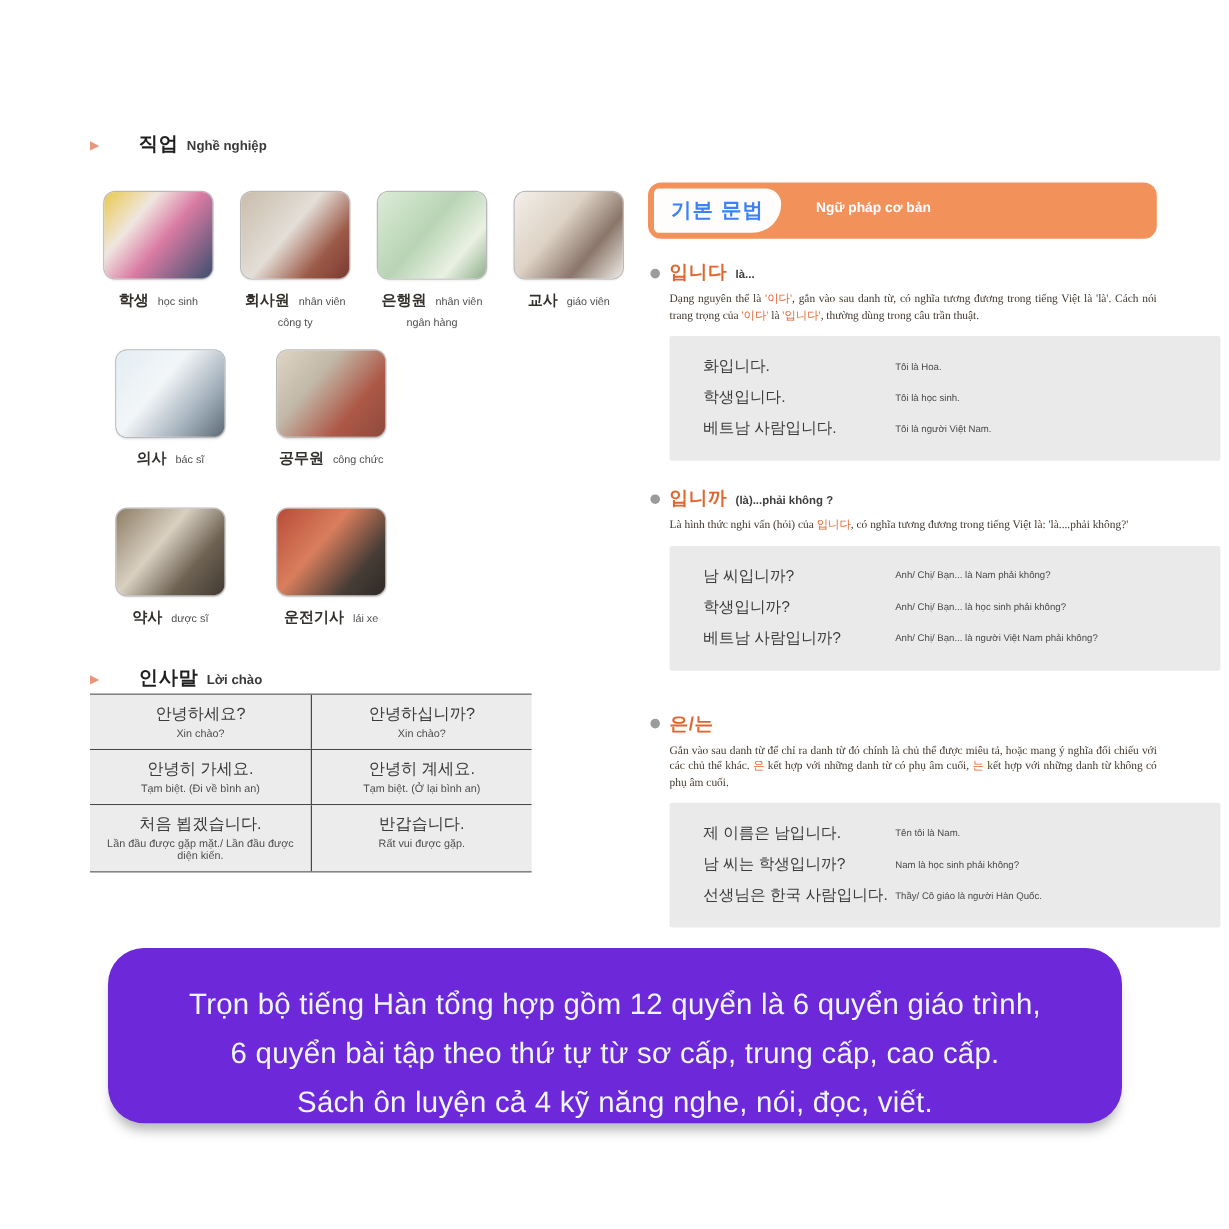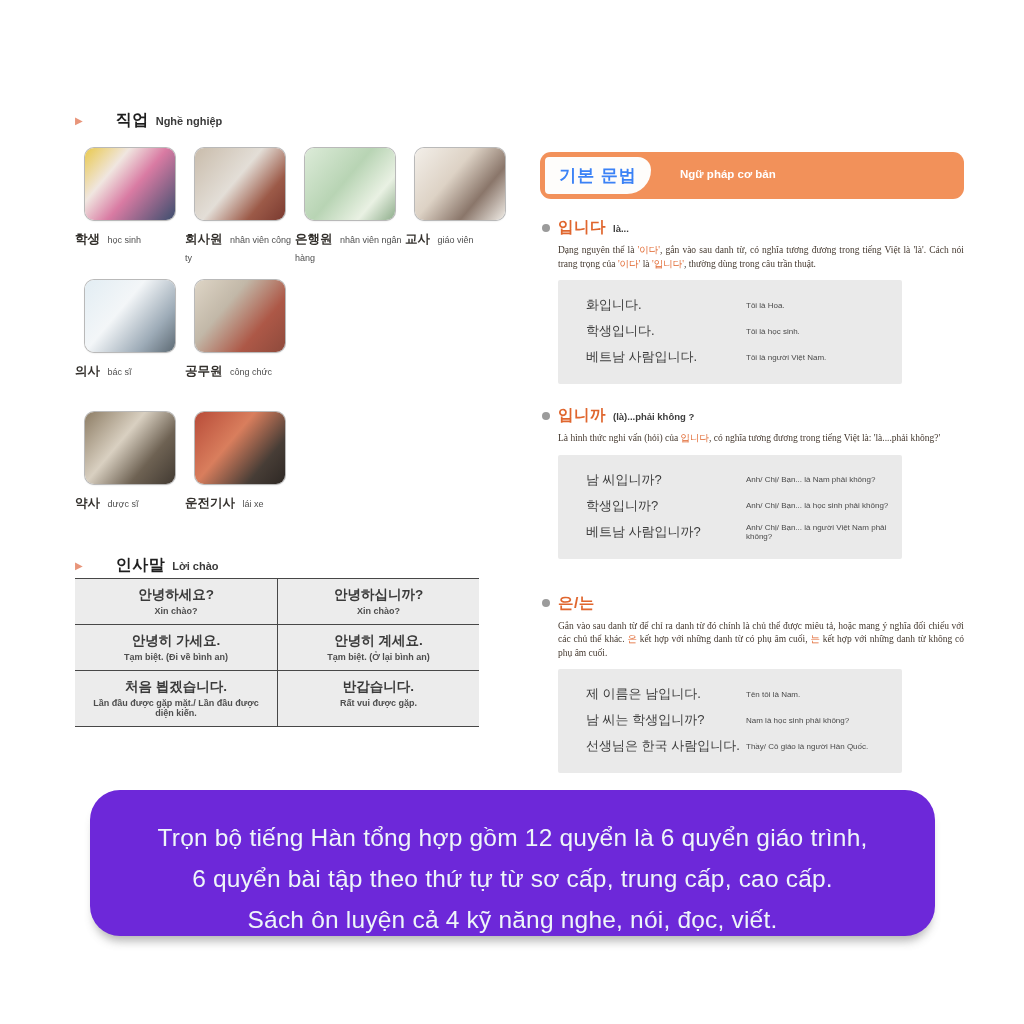--- a/index.html
+++ b/index.html
@@ -8,42 +8,42 @@
 
   
   .left-page{position:absolute;left:75px;top:110px;width:440px;height:640px;}
   .sec-title{display:flex;align-items:baseline;gap:7px;}
   .sec-title .arrow{color:#e8957a;font-size:10px;transform:translateY(-1px);}
   .sec-title .ko{font-size:16px;font-weight:bold;color:#1f1f1f;letter-spacing:.5px;margin-left:26px;}
   .sec-title .vi{font-size:11px;font-weight:bold;color:#3a3a3a;}
 
   .occ-row{position:absolute;left:0;width:440px;display:flex;}
   .row1{top:38px;} .row2{top:170px;} .row3{top:302px;}
-  .occ-card{width:110px;margin:0;}
+  .occ-card{width:110px;margin:12px;text-align:center;}
   .photo{width:90px;height:72px;margin:0 auto;border-radius:9px;
          box-shadow:0 0 0 1px #b9b9b9, 0 1px 2px rgba(0,0,0,.15);}
   .occ-label{margin-top:9px;line-height:1.15;}
   .occ-ko{font-size:12.5px;color:#33302c;font-weight:bold;}
   .occ-vi{font-size:9px;color:#4f4f4f;margin-left:3px;}
   .occ-vi-block{display:block;font-size:9px;color:#4f4f4f;margin-top:2px;}
   .occ-ko-block{display:block;font-size:12.5px;color:#33302c;font-weight:bold;}
 
   .p-student{background:linear-gradient(130deg,#e9c94d 0%,#f0e6e0 30%,#d97ba3 55%,#3c4e6e 100%);}
   .p-office{background:linear-gradient(130deg,#c9bcab 0%,#e3ded7 45%,#9c5a48 75%,#7a3a30 100%);}
   .p-bank{background:linear-gradient(130deg,#dcebd8 0%,#b8d4b4 45%,#e9f1e3 75%,#8fae8c 100%);}
   .p-teacher{background:linear-gradient(130deg,#f3efe9 0%,#ddd2c5 40%,#8a766a 70%,#f0ece6 100%);}
   .p-doctor{background:linear-gradient(130deg,#e2edf3 0%,#f3f6f8 40%,#9dabb7 75%,#5d6a74 100%);}
   .p-civil{background:linear-gradient(130deg,#ded5c6 0%,#c2b8a8 35%,#ad5847 70%,#8e4a3c 100%);}
   .p-guide{background:linear-gradient(130deg,#cdbd9e 0%,#b0a080 45%,#817053 75%,#5e5140 100%);}
   .p-house{background:linear-gradient(130deg,#ededed 0%,#d7dee2 45%,#b5c2c9 75%,#9fb0b8 100%);}
   .p-pharma{background:linear-gradient(130deg,#8d7d65 0%,#d9d0c1 40%,#6e6253 70%,#423a32 100%);}
   .p-driver{background:linear-gradient(130deg,#b84c39 0%,#d97e5d 40%,#473d36 75%,#2e2824 100%);}
 
   .greet-title{position:absolute;left:0;top:445px;}
-  .greet-table{position:absolute;left:0;top:468px;width:404px;font-weight:bold;}
+  .greet-table{position:absolute;left:0;top:468px;width:368px;}
   .grow{display:grid;grid-template-columns:1fr 1fr;border-top:1.5px solid #474747;}
   .grow:last-child{border-bottom:1.5px solid #474747;}
   .gcell{background:#ececec;text-align:center;padding:7px 8px 8px;}
   .gcell.right{border-left:1.5px solid #474747;}
   .gko{font-size:13.5px;color:#3a3a3a;}
   .gvi{font-size:9px;color:#4e4e4e;margin-top:2px;}
 
   
   .right-page{position:absolute;left:540px;top:152px;width:424px;}
   .gram-banner{position:relative;height:47px;background:#f2915a;border-radius:11px;}
@@ -54,21 +54,21 @@
 
   .gram-sec{margin-top:18px;}
   .sec2{margin-top:21px;} .sec3{margin-top:34px;}
   .gram-head{display:flex;align-items:baseline;padding-left:2px;}
   .bullet{width:8px;height:8px;border-radius:50%;background:#9b9b9b;margin-right:8px;align-self:center;flex:none;}
   .ghead-ko{font-size:15.5px;font-weight:bold;color:#e0662e;letter-spacing:.5px;}
   .ghead-sub{font-size:9.5px;font-weight:bold;color:#3d3d3d;margin-left:7px;}
   .gram-para{margin:6px 0 0 18px;width:406px;font-family:"Liberation Serif","DejaVu Serif",serif;
              font-size:9.5px;line-height:13.5px;color:#44382e;text-align:justify;}
   .gram-para .hl{color:#e0662e;}
-  .ex-box{margin:9px 0 0 18px;width:344px;background:#eaeaea;border-radius:2px;
+  .ex-box{margin:9px 0 0 18px;width:459px;background:#eaeaea;border-radius:2px;
           padding:12px 10px 14px 28px;box-sizing:border-box;}
   .ex-row{display:grid;grid-template-columns:160px 1fr;align-items:center;min-height:26px;}
   .ex-ko{font-size:13px;color:#3c3c3c;}
   .ex-vi{font-size:8px;color:#4a4a4a;}
 
   
   .footer-banner{position:absolute;left:90px;top:790px;width:845px;height:146px;background:#6d28d9;
                  border-radius:30px;box-shadow:0 9px 10px -4px rgba(90,90,90,.45);
                  text-align:center;padding-top:27px;box-sizing:border-box;}
   .footer-line{font-size:24.5px;line-height:41px;color:#eef6f9;font-weight:500;letter-spacing:.2px;}

